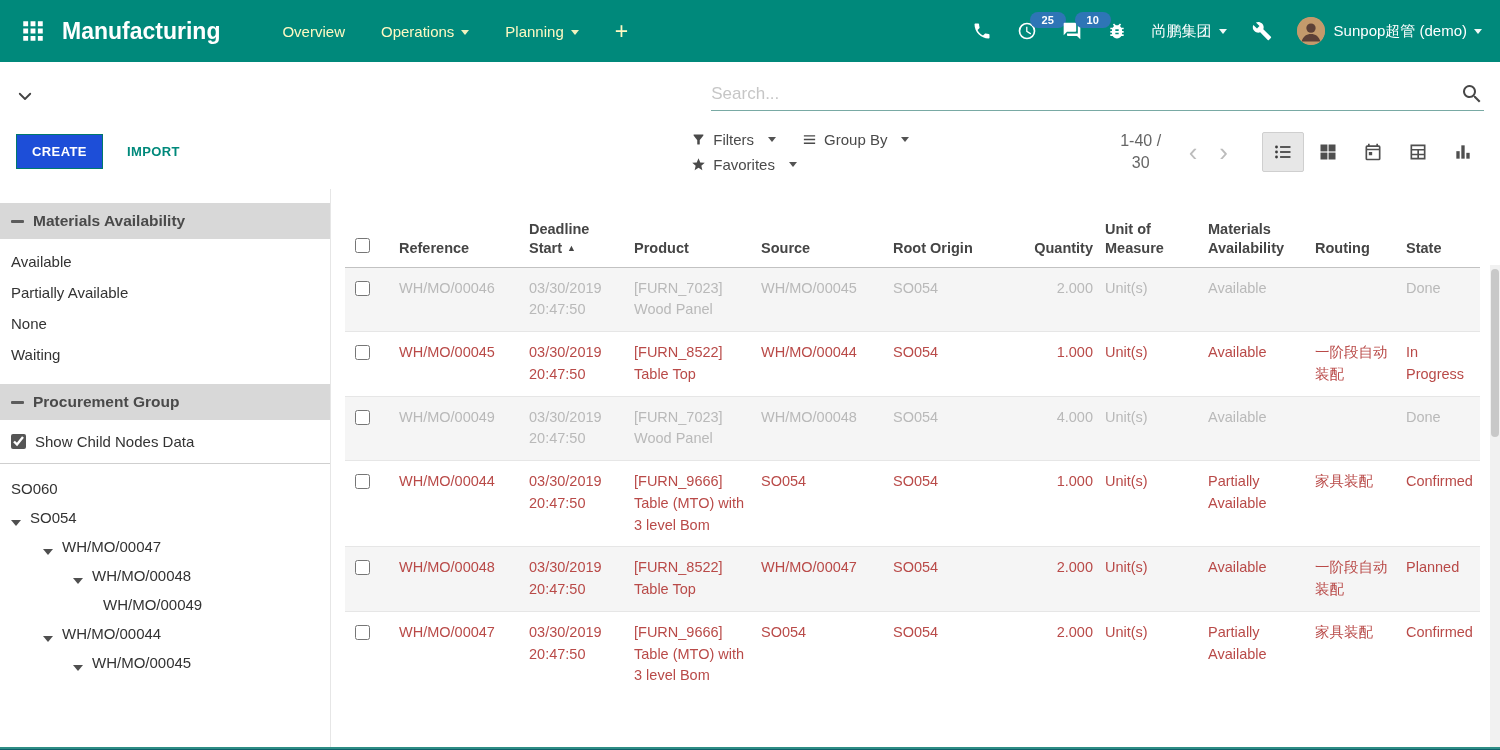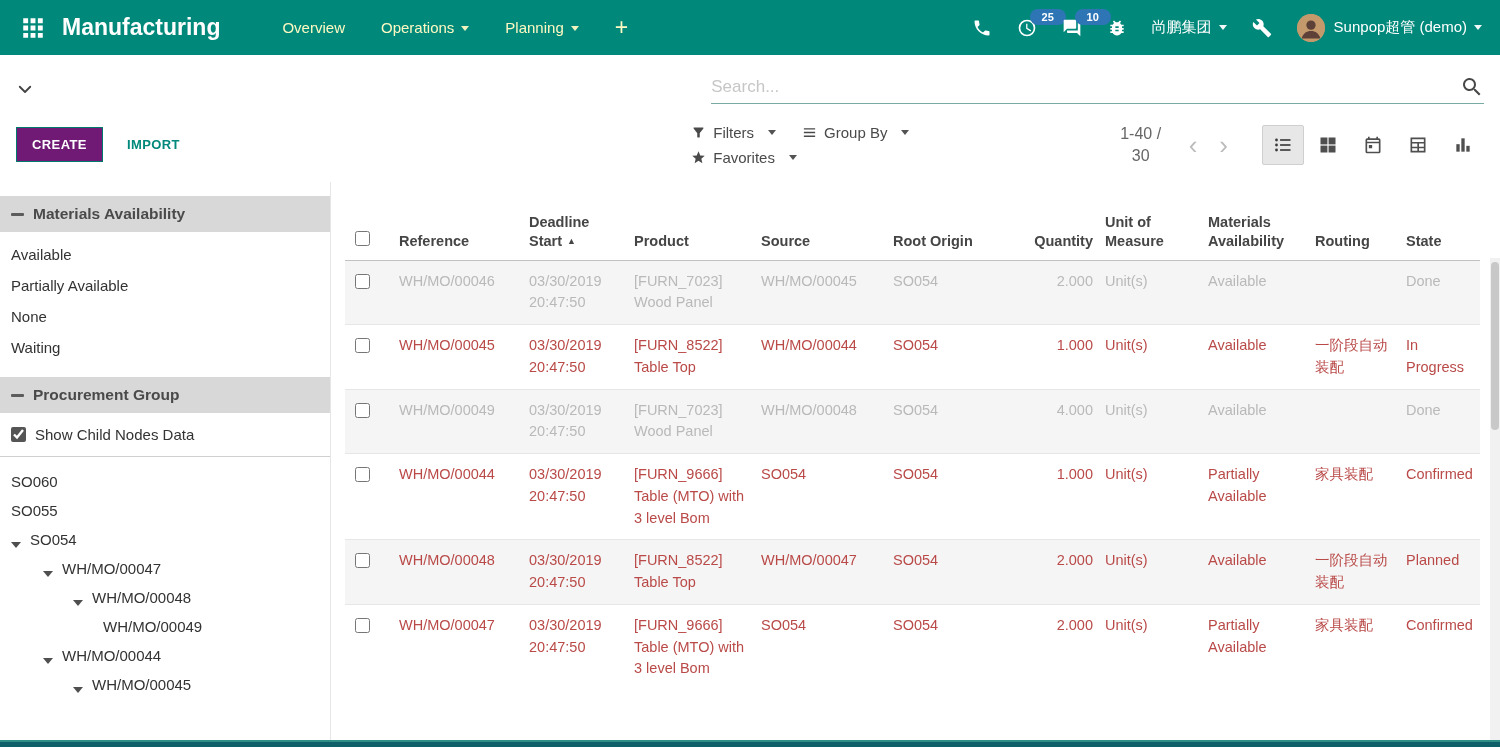--- a/index.html
+++ b/index.html
@@ -1,20 +1,20 @@
 <!DOCTYPE html>
 <html><head>
 <meta charset="utf-8">
 <style>
   * { box-sizing: border-box; margin: 0; padding: 0; }
   html,body { width:1500px; height:750px; overflow:hidden; }
   body { font-family: "Liberation Sans", "DejaVu Sans", sans-serif; background:#fff; color:#404040; }
 
   
-  .navbar { height:55px; background:#00897b; display:flex; align-items:center; color:#fff; padding:0 18px 0 12px; }
+  .navbar { height:62px; background:#00897b; display:flex; align-items:center; color:#fff; padding:0 18px 0 12px; }
   .apps-icon { width:26px; height:26px; margin:0 16px 0 8px; cursor:pointer; flex:0 0 auto; }
   .brand { font-size:23px; font-weight:700; margin-right:62px; cursor:pointer; white-space:nowrap; }
   .nav-menu { display:flex; align-items:center; gap:36px; font-size:15px; }
   .nav-menu a { color:#fef9c3; text-decoration:none; cursor:pointer; white-space:nowrap; }
   .menu-plus { font-size:23px; font-weight:400; line-height:1; }
   .caret { display:inline-block; width:0; height:0; border-left:4px solid transparent; border-right:4px solid transparent; border-top:5px solid currentColor; margin-left:7px; vertical-align:2px; opacity:.95; }
   .nav-right { margin-left:auto; display:flex; align-items:center; gap:25px; font-size:15px; }
   .nav-ico { width:20px; height:20px; display:block; cursor:pointer; }
   .badge-wrap { position:relative; cursor:pointer; }
   .badge { position:absolute; top:-9px; left:13px; background:#2e75b6; color:#fff; border-radius:10px; font-size:11px; font-weight:700; padding:1px 12px; line-height:1.3; }
@@ -27,21 +27,21 @@
   .breadcrumb-area { display:flex; align-items:center; gap:16px; flex:0 0 46%; }
   .bc-chevron { width:18px; height:18px; cursor:pointer; }
   .bc-title { color:#8d8d8d; font-size:23px; font-weight:400; white-space:nowrap; }
   .search { flex:1; display:flex; border-bottom:1px solid #79aaa4; padding-bottom:4px; margin-left:20px; }
   .search input { border:none; outline:none; flex:1; font-size:17px; color:#444; background:transparent; }
   .search input::placeholder { color:#c6c6c6; }
   .mag-icon { width:24px; height:24px; flex:0 0 auto; cursor:pointer; }
 
   .cp-row2 { display:flex; align-items:center; margin-top:12px; padding-bottom:16px; }
   .left-buttons { flex:0 0 46%; display:flex; align-items:center; }
-  .btn-create { background:#701a75; color:#fff; border:1px solid #00796c; padding:9px 15px; font-size:13px; font-weight:700; letter-spacing:.4px; cursor:pointer; font-family:inherit; }
+  .btn-create { background:#1d4ed8; color:#fff; border:1px solid #00796c; padding:9px 15px; font-size:13px; font-weight:700; letter-spacing:.4px; cursor:pointer; font-family:inherit; }
   .btn-import { color:#00897b; font-weight:700; font-size:13px; margin-left:24px; text-decoration:none; cursor:pointer; letter-spacing:.4px; }
   .facets { display:flex; flex-direction:column; gap:8px; font-size:15px; color:#4a4a4a; }
   .facet-row { display:flex; align-items:center; gap:26px; }
   .facet { display:flex; align-items:center; gap:7px; cursor:pointer; white-space:nowrap; }
   .facet .caret { color:#4a4a4a; }
   .f-ico { width:15px; height:15px; }
   .pager { margin-left:auto; display:flex; align-items:center; gap:14px; color:#666; font-size:16px; }
   .pager-range { width:60px; text-align:center; line-height:1.35; }
   .pager-btn { color:#bcbcbc; font-size:26px; line-height:1; cursor:pointer; background:none; border:none; padding:0 4px; font-family:inherit; }
   .view-switcher { display:flex; align-items:center; margin-left:30px; gap:3px; }
@@ -255,23 +255,20 @@
       <span class="dash-icon"></span>
       <span>Procurement Group</span>
     </div>
     <label class="child-nodes">
       <input type="checkbox" checked="" style="">
       <span>Show Child Nodes Data</span>
     </label>
     <ul class="tree">
         <li class="tree-item indent-0">
           <span>SO060</span>
-        </li>
-        <li class="tree-item indent-0">
-          <span>SO055</span>
         </li>
         <li class="tree-item indent-0">
           <span class="tree-caret"></span>
           <span>SO054</span>
         </li>
         <li class="tree-item indent-1">
           <span class="tree-caret"></span>
           <span>WH/MO/00047</span>
         </li>
         <li class="tree-item indent-2">

